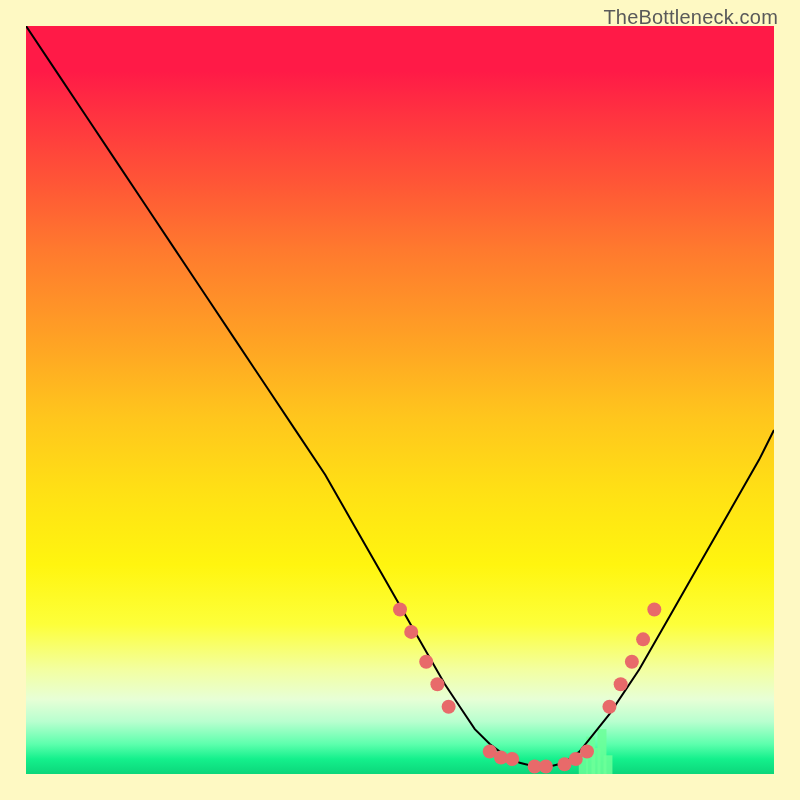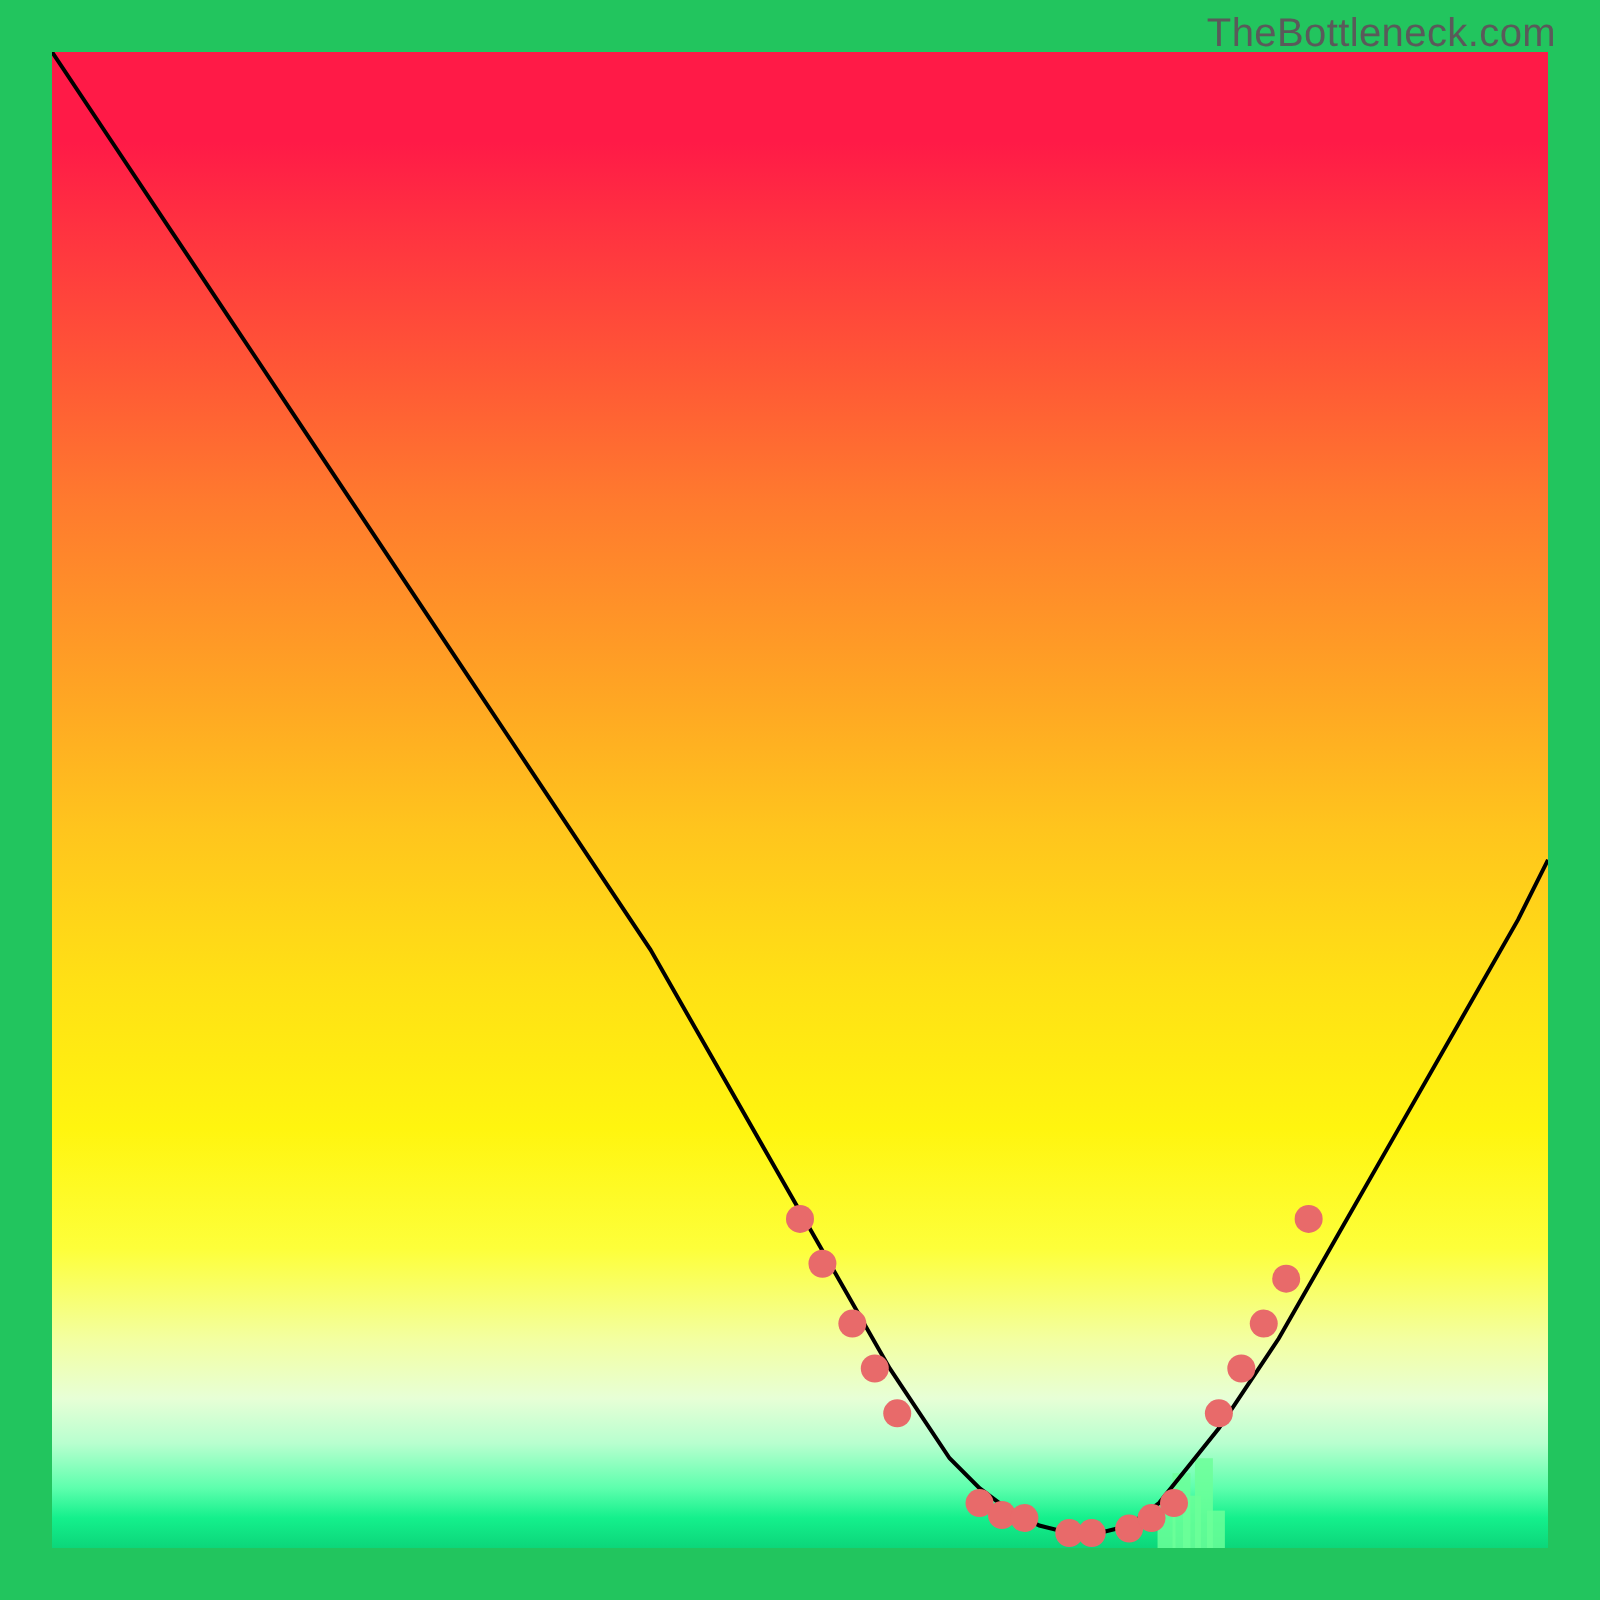--- a/index.html
+++ b/index.html
@@ -8,21 +8,21 @@
     width: 800px;
     height: 800px;
     background: #000;
     overflow: hidden;
     font-family: Arial, Helvetica, sans-serif;
   }
   .stage {
     position: relative;
     width: 800px;
     height: 800px;
-    background: #22c55e;
+    background: #fef9c3;
   }
   .plot-area {
     position: absolute;
     left: 26px;
     top: 26px;
     width: 748px;
     height: 748px;
     overflow: hidden;
   }
   .gradient-bg {

